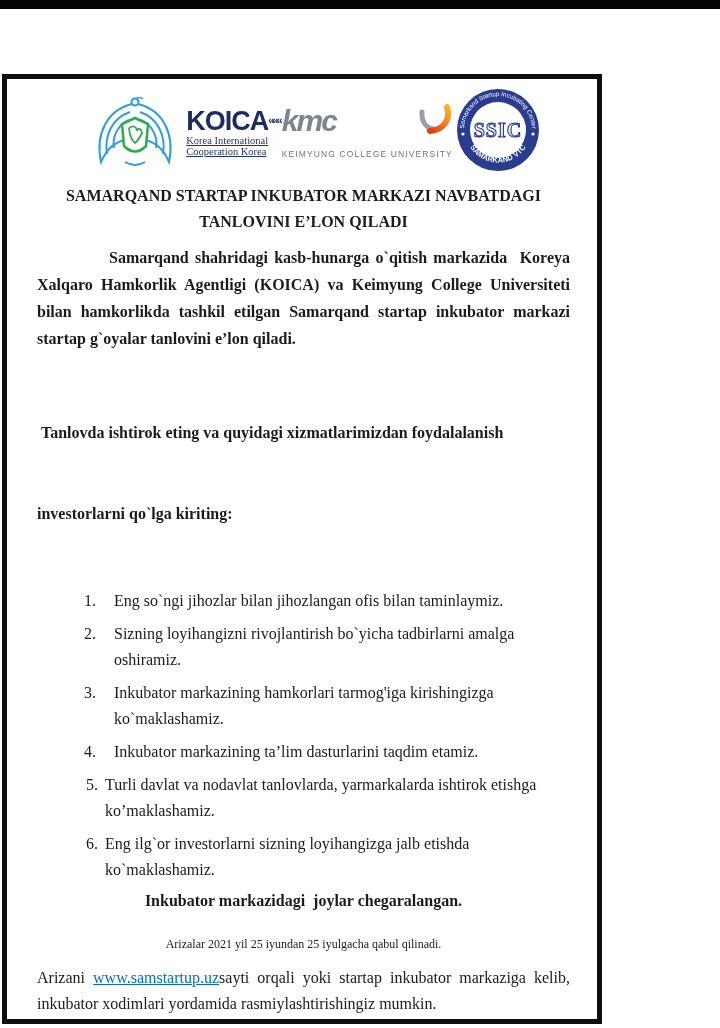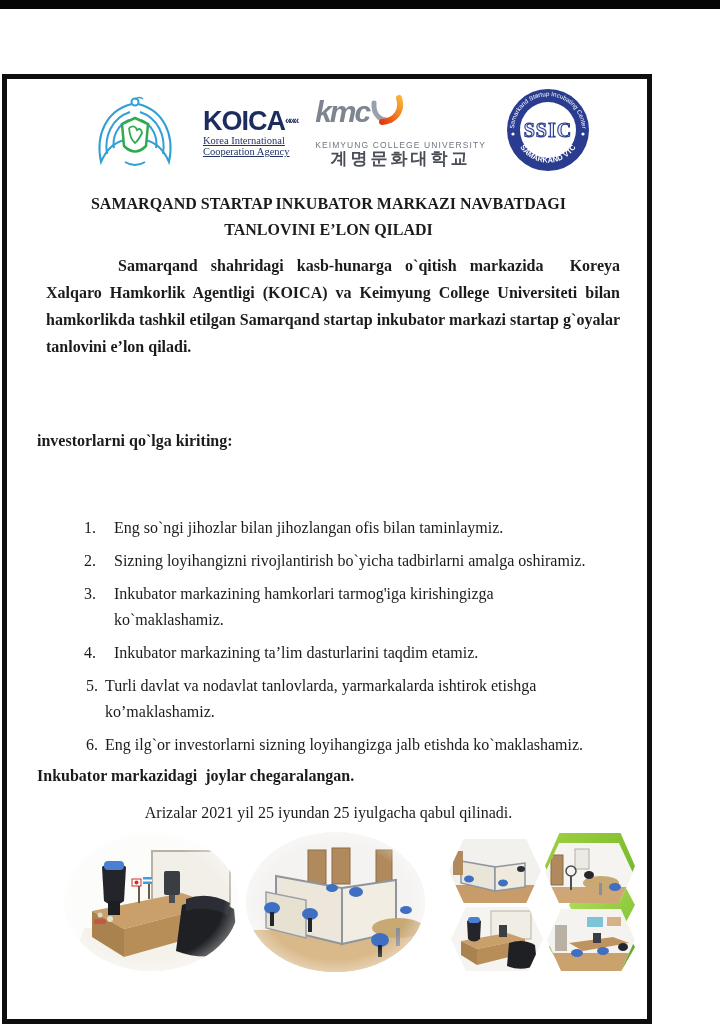--- a/index.html
+++ b/index.html
@@ -1,48 +1,48 @@
 <!DOCTYPE html>
 <html><head>
 <meta charset="utf-8">
 <style>
   html,body{margin:0;padding:0;}
   body{width:720px;height:1028px;position:relative;background:#fff;
        font-family:"Liberation Serif",serif;color:#1b1b1b;overflow:hidden;}
   .top-bar{position:absolute;top:0;left:0;width:720px;height:9px;background:#050505;}
-  .frame{position:absolute;left:2px;top:74px;width:650px;height:950px;
+  .frame{position:absolute;left:2px;top:74px;width:600px;height:950px;
          border:5px solid #0e0e0e;box-sizing:border-box;background:#fff;}
   .content{padding:6px 27px 0 30px;}
 
   
   .logos{display:flex;align-items:center;height:86px;margin:4px 28px 0 48px;justify-content:space-between;}
   .logo-block{display:flex;flex-direction:column;justify-content:center;}
   .koica{color:#1c2c5e;font-family:"Liberation Sans",sans-serif;line-height:1.05;}
   .koica-word{font-size:27px;font-weight:bold;letter-spacing:-1px;}
   .koica-tail{font-size:11px;letter-spacing:-2px;vertical-align:6px;}
   .koica-sub{font-size:10.5px;font-family:"Liberation Serif",serif;color:#223366;text-decoration:underline;}
   .kmc{text-align:center;line-height:1.1;}
-  .kmc-top{display:flex;align-items:flex-end;justify-content:flex-start;}
+  .kmc-top{display:flex;align-items:flex-end;justify-content:space-between;}
   .kmc-word{font-family:"Liberation Sans",sans-serif;font-weight:bold;font-style:italic;
             font-size:30px;color:#7d8590;letter-spacing:-2px;line-height:0.9;}
   .kmc-univ{font-family:"Liberation Sans",sans-serif;font-size:8.5px;color:#6d7683;letter-spacing:1.1px;margin-top:16px;}
   .kmc-kr{font-family:"Liberation Sans",sans-serif;font-size:17px;font-weight:bold;color:#4a4f57;letter-spacing:3px;}
 
   
-  .title{text-align:center;font-weight:bold;font-size:16px;line-height:26px;margin-top:16px;}
-  .intro{margin:9px 0 0 9px;text-align:justify;font-weight:bold;font-size:16px;
+  .title{text-align:center;font-weight:bold;font-size:16px;line-height:26px;margin-top:8px;}
+  .intro{margin:9px 0 0 0;text-align:justify;font-weight:bold;font-size:16px;
          line-height:27px;text-indent:72px;white-space:pre-wrap;}
   .svc-head{font-weight:bold;font-size:16px;line-height:27px;margin-top:13px;white-space:pre-wrap;}
   .list{margin-top:7px;}
   .li{display:flex;font-size:16px;line-height:26px;margin-bottom:7px;}
   .li .num{flex:0 0 30px;margin-left:47px;}
   .li.tight .num{flex:0 0 19px;margin-left:49px;}
   .li .txt{flex:1;padding-right:20px;}
-  .notice{text-align:left;font-weight:bold;font-size:16px;margin-top:9px;white-space:pre-wrap;}
-  .deadline{text-align:center;font-size:16px;margin-top:19px;}
+  .notice{text-align:center;font-weight:bold;font-size:16px;margin-top:9px;white-space:pre-wrap;}
+  .deadline{text-align:center;font-size:12px;margin-top:27px;}
   .apply{margin-top:13px;text-align:justify;font-size:16px;line-height:26px;}
   .doc-link{color:#0a6ebd;text-decoration:underline;cursor:pointer;}
 
   
   .photos{display:flex;margin:11px 0 0 27px;height:138px;align-items:center;}
   .photo-oval{position:relative;border-radius:50%;overflow:hidden;background:#fff;}
   .photo-oval.p1{width:190px;height:138px;}
   .photo-oval.p2{width:195px;height:140px;margin-left:7px;}
   .photo-fade{position:absolute;inset:0;border-radius:50%;
               background:radial-gradient(ellipse at center, rgba(255,255,255,0) 58%, #ffffff 98%);}
@@ -73,39 +73,38 @@
           <circle cx="50" cy="12" r="3.5" fill="none" stroke="#2f9fd6" stroke-width="2"></circle>
           <path d="M50,9 q5,-3 8,0" fill="none" stroke="#2f9fd6" stroke-width="1.5"></path>
           <path d="M50,28 L63,34 L61,56 Q50,67 39,56 L37,34 Z" fill="#fff" stroke="#2faa4f" stroke-width="2.5"></path>
           <path d="M44,38 q6,-4 8,2 q4,-3 5,3 q-4,8 -7,10 q-5,-4 -6,-15" fill="none" stroke="#2faa4f" stroke-width="1.8"></path>
         </svg>
       </span>
 
       <div class="logo-block koica">
         <div class="koica-word"><span>KOICA</span><span class="koica-tail">«««</span></div>
         <div class="koica-sub">Korea International</div>
-        <div class="koica-sub">Cooperation Agency</div>
+        <div class="koica-sub">Cooperation Korea</div>
       </div>
 
       <div class="logo-block kmc">
         <div class="kmc-top">
           <span class="kmc-word">kmc</span>
           <svg width="36" height="30" viewBox="0 0 36 30">
             <defs>
               <linearGradient id="og" x1="0" y1="1" x2="1" y2="0">
                 <stop offset="0" stop-color="#e8380d"></stop>
                   <stop offset="1" stop-color="#f9b233"></stop>
               </linearGradient>
             </defs>
             <path d="M5,8 C4,20 12,27 22,25" stroke="#98a0ab" stroke-width="5" fill="none" stroke-linecap="round"></path>
             <path d="M30,3 C34,15 27,26 13,27" stroke="url(#og)" stroke-width="6" fill="none" stroke-linecap="round"></path>
           </svg>
         </div>
         <div class="kmc-univ">KEIMYUNG COLLEGE UNIVERSITY</div>
-        <div class="kmc-kr">계명문화대학교</div>
       </div>
 
       <span>
         <svg width="88" height="86" viewBox="0 0 88 86">
           <defs>
             <path id="arcTop" d="M10,43 A34,34 0 0 1 78,43"></path>
             <path id="arcBot" d="M16,60 A33,33 0 0 0 72,60"></path>
           </defs>
           <circle cx="44" cy="43" r="41" fill="#2a3c8f"></circle>
           <circle cx="44" cy="43" r="28" fill="#ffffff"></circle>
@@ -123,20 +122,21 @@
     </div>
 
     <div class="title">
       <div>SAMARQAND STARTAP INKUBATOR MARKAZI NAVBATDAGI</div>
       <div>TANLOVINI E’LON QILADI</div>
     </div>
 
     <p class="intro">Samarqand shahridagi kasb-hunarga o`qitish markazida  Koreya Xalqaro Hamkorlik Agentligi (KOICA) va Keimyung College Universiteti bilan hamkorlikda tashkil etilgan Samarqand startap inkubator markazi startap g`oyalar tanlovini e’lon qiladi.</p>
 
     <div class="svc-head">
+      <div> Tanlovda ishtirok eting va quyidagi xizmatlarimizdan foydalalanish</div>
       <div>investorlarni qo`lga kiriting:</div>
     </div>
 
     <div class="list">
       <div class="li">
         <span class="num">1.</span>
         <span class="txt">Eng so`ngi jihozlar bilan jihozlangan ofis bilan taminlaymiz.</span>
       </div>
       <div class="li">
         <span class="num">2.</span>
@@ -155,20 +155,21 @@
         <span class="txt" style="max-width:520px;">Turli davlat va nodavlat tanlovlarda, yarmarkalarda ishtirok etishga ko’maklashamiz.</span>
       </div>
       <div class="li tight">
         <span class="num">6.</span>
         <span class="txt">Eng ilg`or investorlarni sizning loyihangizga jalb etishda ko`maklashamiz.</span>
       </div>
     </div>
 
     <div class="notice">Inkubator markazidagi  joylar chegaralangan.</div>
     <div class="deadline">Arizalar 2021 yil 25 iyundan 25 iyulgacha qabul qilinadi.</div>
+    <p class="apply"><span>Arizani </span><a class="doc-link">www.samstartup.uz</a><span>sayti orqali yoki startap inkubator markaziga kelib, inkubator xodimlari yordamida rasmiylashtirishingiz mumkin.</span></p>
 
     <div class="photos">
 
       <div class="photo-oval p1">
         <svg width="190" height="138" viewBox="0 0 190 138">
           <rect width="190" height="138" fill="#fcfcfb"></rect>
           <rect x="88" y="18" width="78" height="62" fill="#f2efe8" stroke="#b9b2a4" stroke-width="2"></rect>
           <path d="M20,95 L175,95 L190,138 L5,138 Z" fill="#f5f2ec"></path>
           <path d="M28,78 L118,60 L152,72 L60,96 Z" fill="#c9a06b"></path>
           <path d="M28,78 L60,96 L60,124 L28,104 Z" fill="#a9824f"></path>

